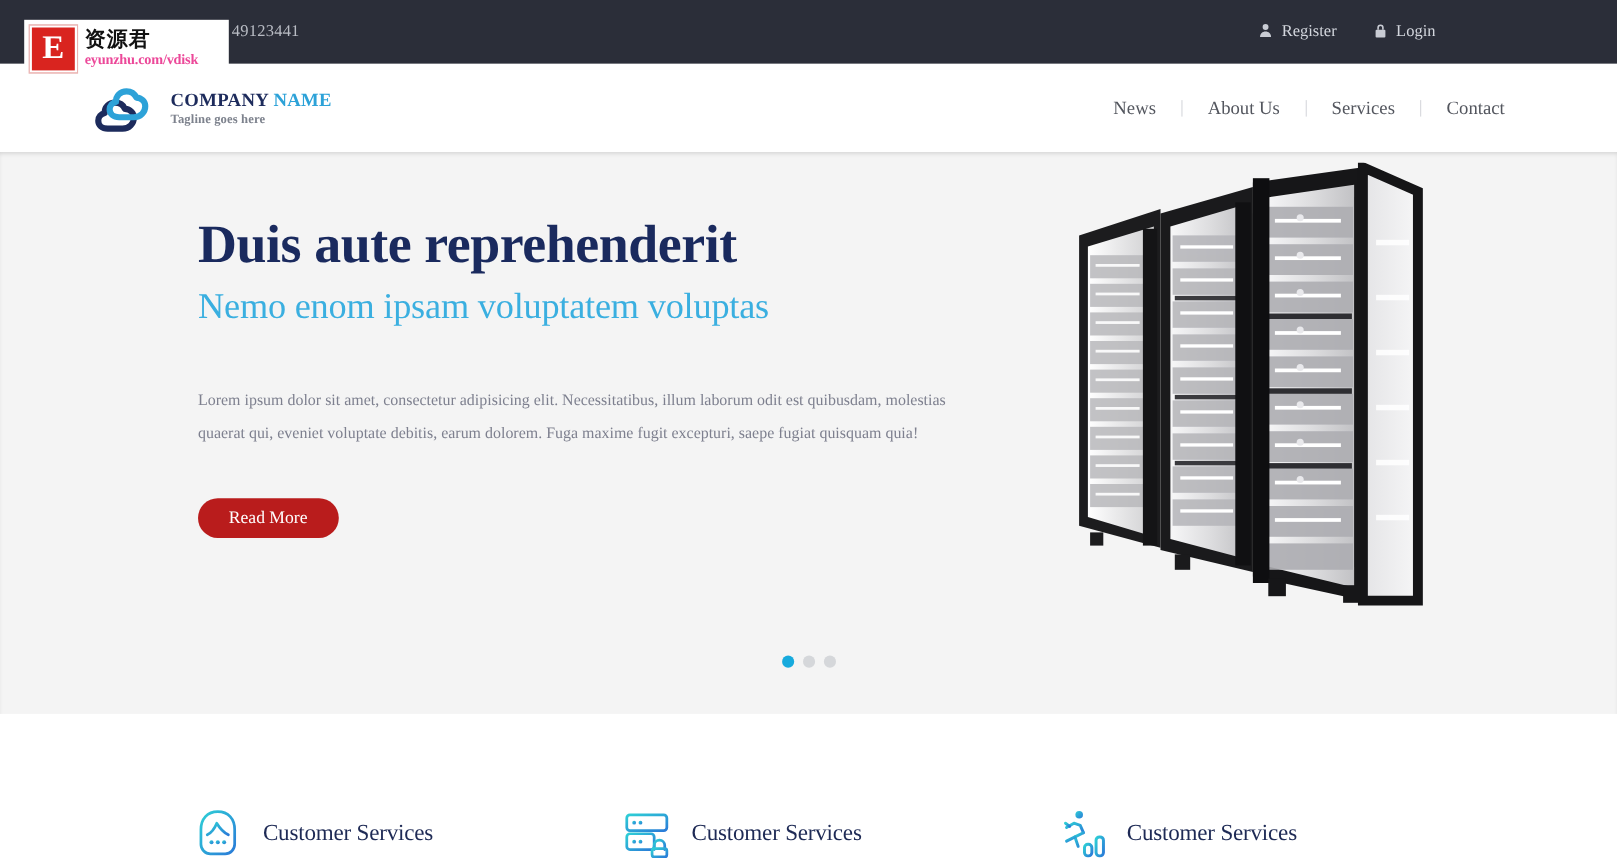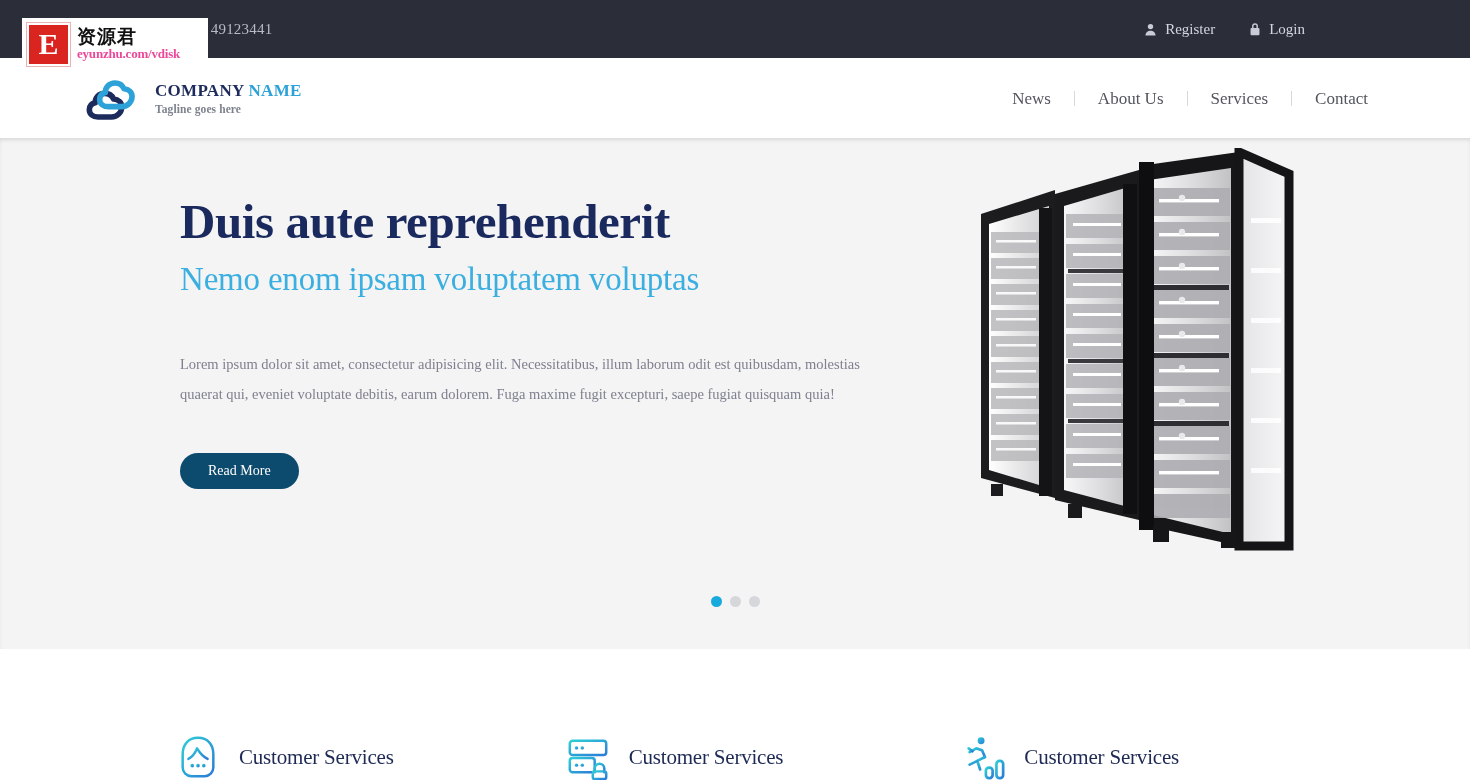--- a/index.html
+++ b/index.html
@@ -25,21 +25,20 @@
     font-size: 15px;
     letter-spacing: .2px;
   }
   .topbar-right {
     display: flex;
     align-items: center;
     gap: 34px;
   }
   .topbar-link {
     display: flex;
-    align-items: center;
     gap: 8px;
     color: #d3d6dd;
     font-size: 15px;
     text-decoration: none;
     cursor: pointer;
   }
   .topbar-link svg { display: block; }
 
   
   .watermark {
@@ -168,28 +167,28 @@
   .hero-text {
     font-size: 14.5px;
     color: #7e808f;
     line-height: 30px;
     margin-top: 49px;
     width: 690px;
   }
   .hero-btn {
     display: inline-block;
     margin-top: 44px;
-    background: #0c4a6e;
+    background: #b91c1c;
     color: #ffffff;
     border: none;
     border-radius: 40px;
     padding: 0 28px;
     height: 36px;
     line-height: 36px;
-    font-size: 14px;
+    font-size: 16px;
     font-family: "Liberation Serif", serif;
     cursor: pointer;
   }
   .hero-art {
     position: absolute;
     right: -18px;
     top: 10px;
     width: 360px;
     height: 420px;
   }

